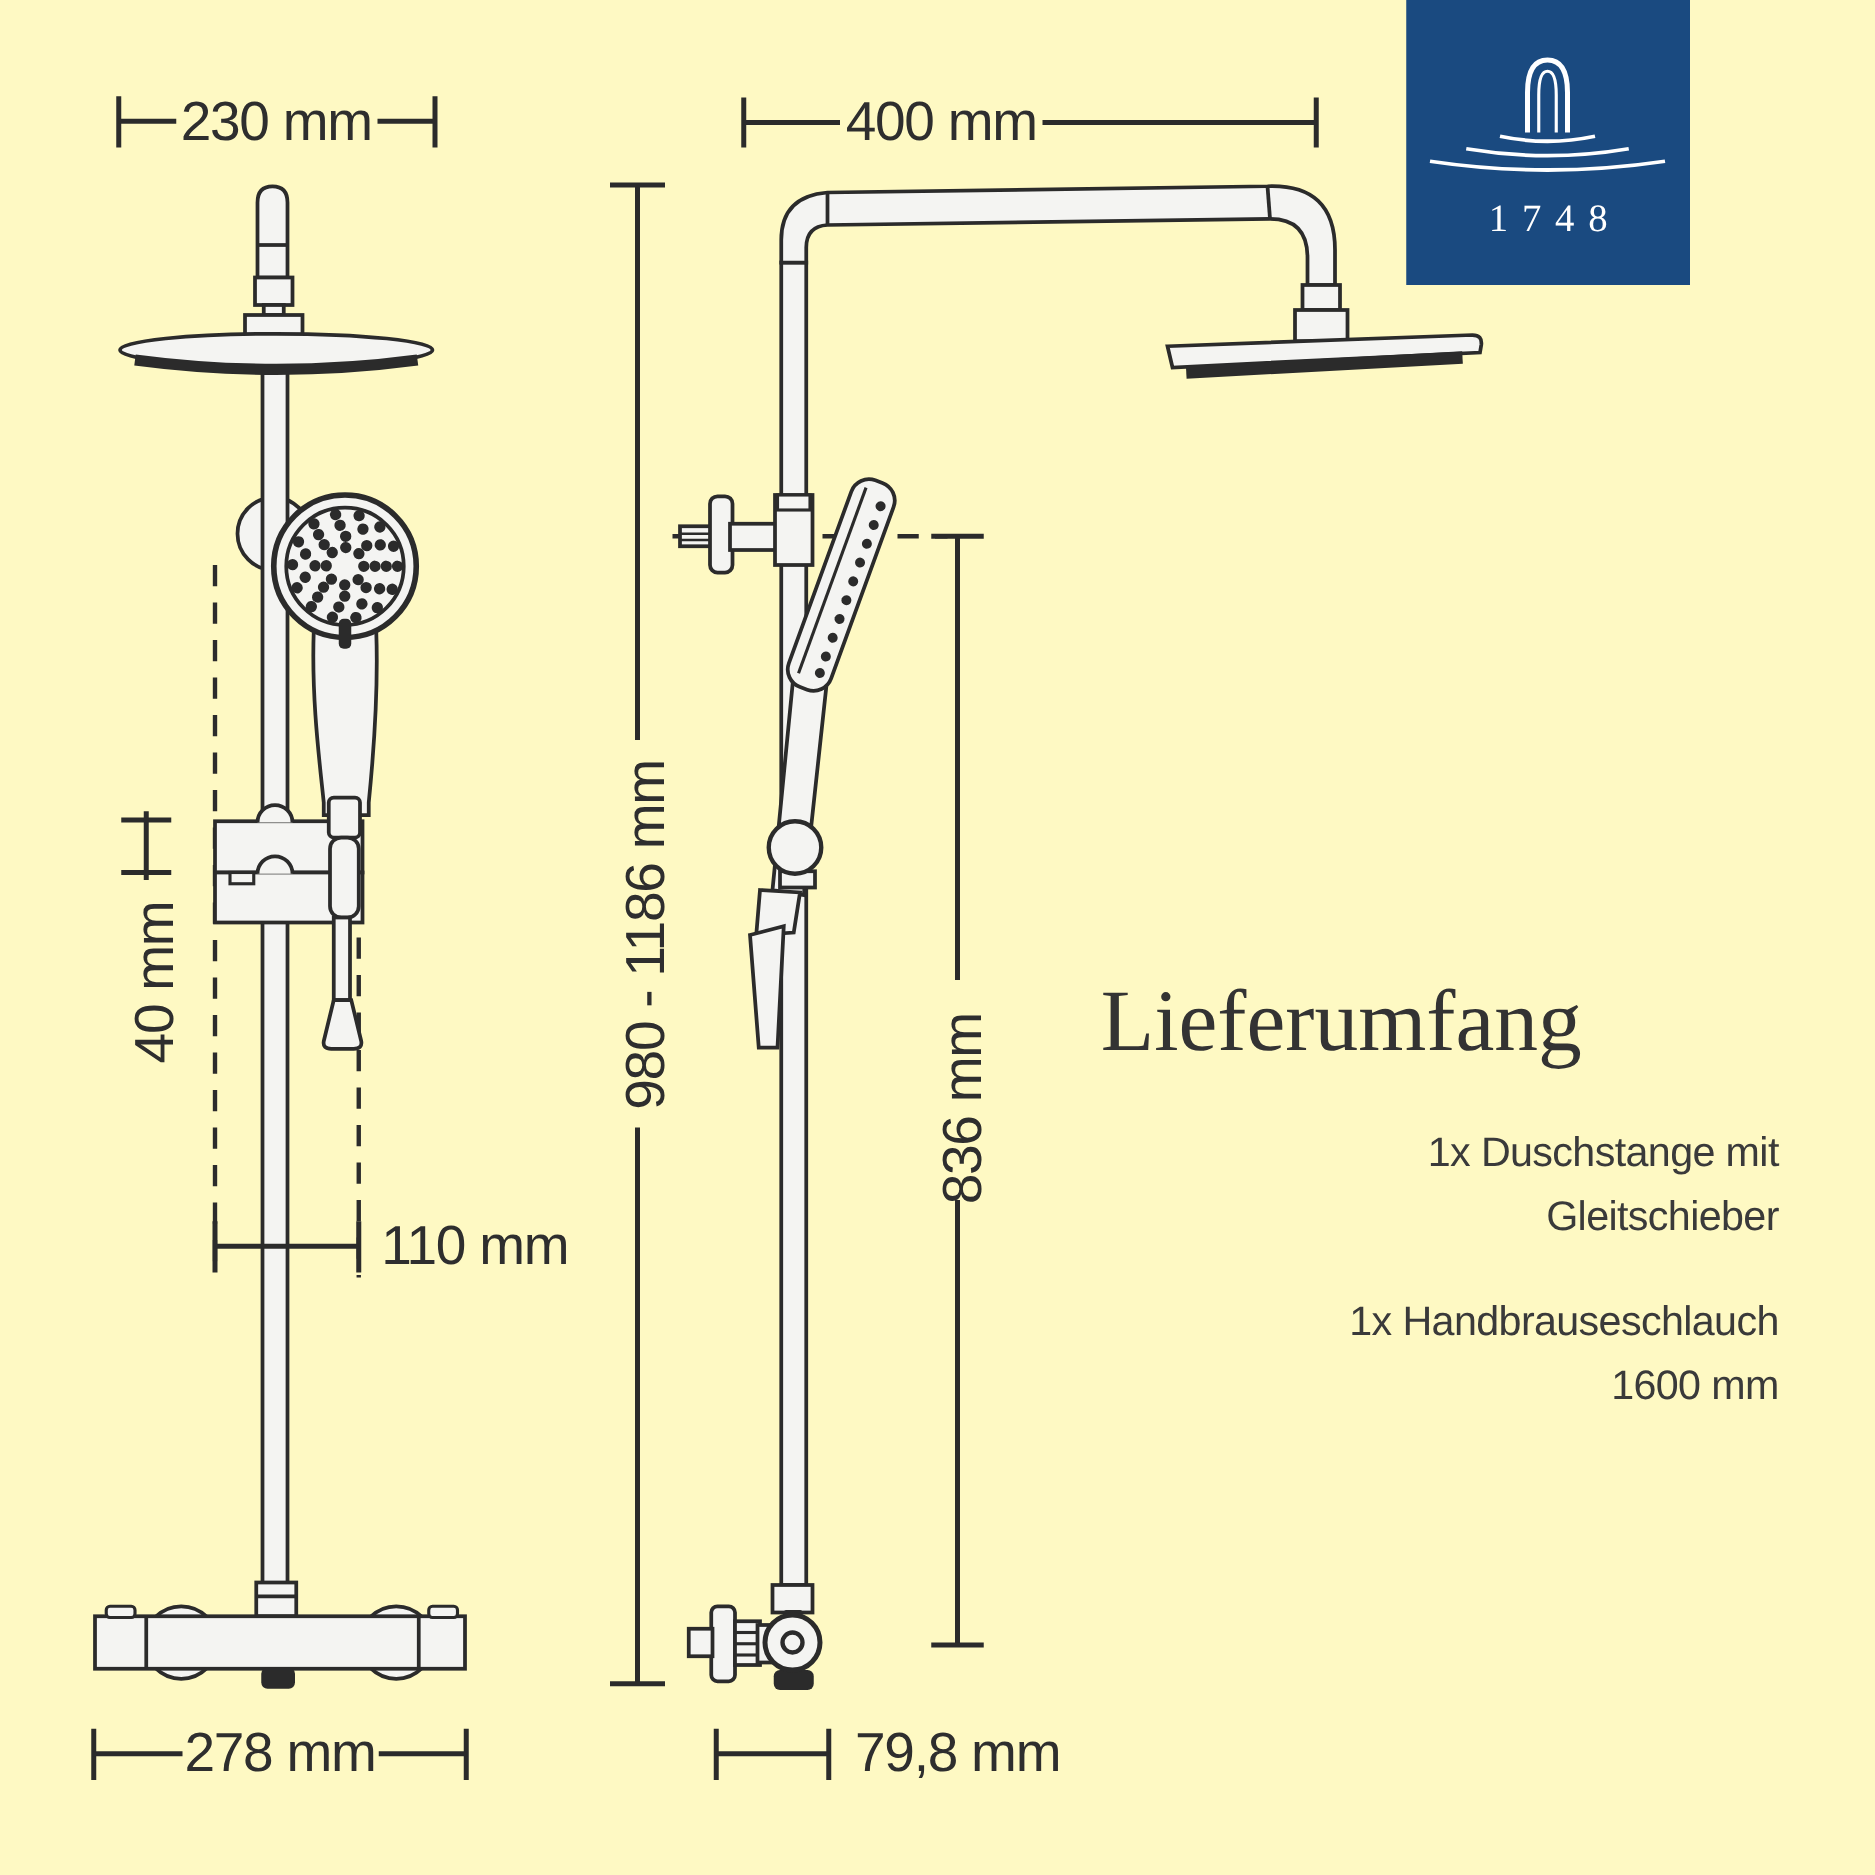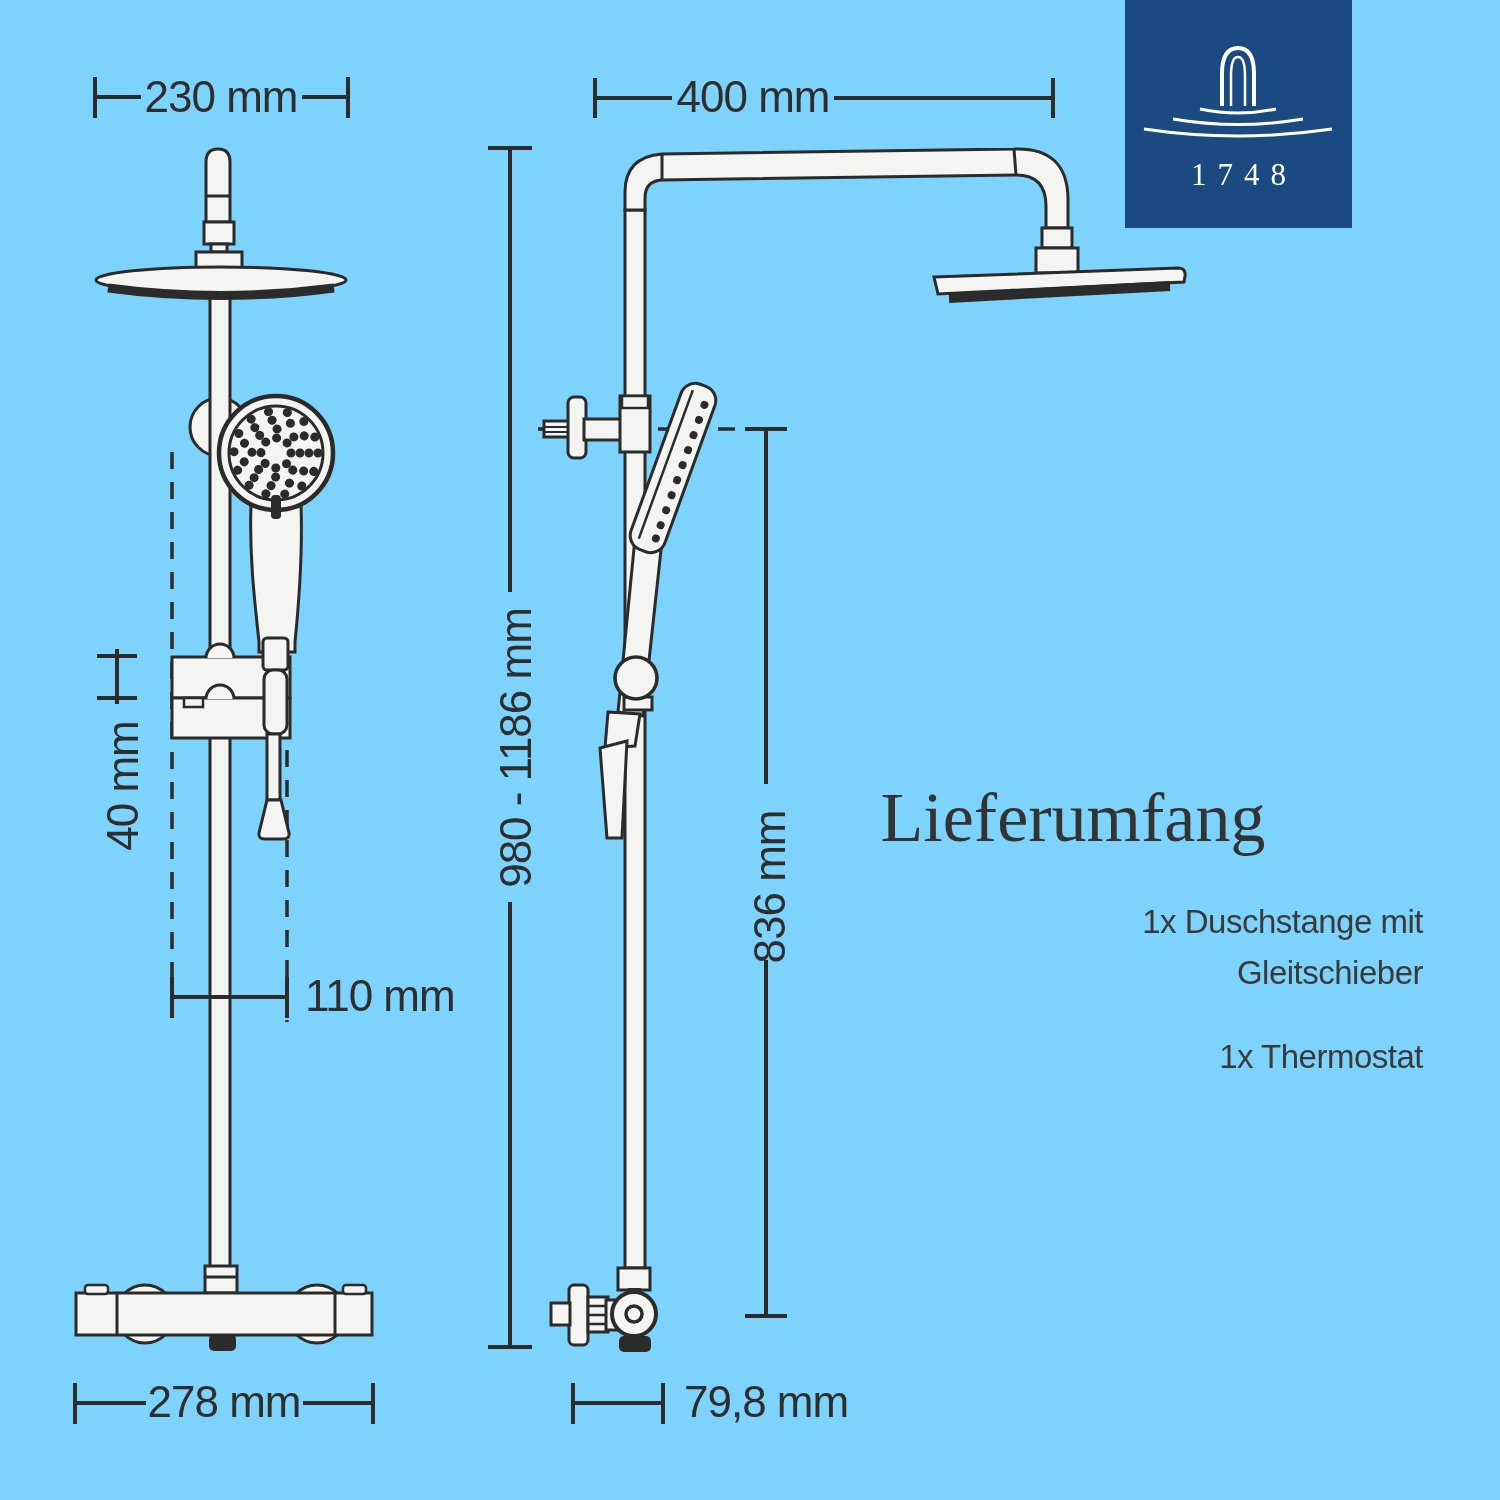--- a/index.html
+++ b/index.html
@@ -1,17 +1,17 @@
 <!DOCTYPE html>
 <html><head>
 <meta charset="utf-8">
 <style>
   html,body{margin:0;padding:0;background:#e9e9e7;}
   #stage{
-    position:relative;width:1500px;height:1500px;background:#7dd3fc;
+    position:relative;width:1500px;height:1500px;background:#fef9c3;
     font-family:"Liberation Sans",sans-serif;overflow:hidden;
   }
   #drawing{position:absolute;left:0;top:0;}
   svg text{fill:#2e2e2e;font-family:"Liberation Sans",sans-serif;font-size:44px;letter-spacing:-1px;}
   svg .logo-year{font-family:"Liberation Serif",serif;font-size:31px;letter-spacing:11px;fill:#ffffff;}
   #delivery{
     position:absolute;right:77px;top:896px;width:520px;text-align:right;
   }
   #delivery-title{
     position:absolute;right:77px;top:779px;width:700px;text-align:center;
@@ -241,15 +241,16 @@
       </g>
       <text class="logo-year" x="1244" y="185" text-anchor="middle" stroke="none">1748</text>
     </g>
   </g>
 </svg>
 
   <div id="delivery-title">Lieferumfang</div>
   <div id="delivery">
     <div class="delivery-item">1x Duschstange mit
 Gleitschieber</div>
-    <div class="delivery-item">1x Thermostat</div>
+    <div class="delivery-item">1x Handbrauseschlauch
+1600 mm</div>
   </div>
 </div>
 
 </body></html>

